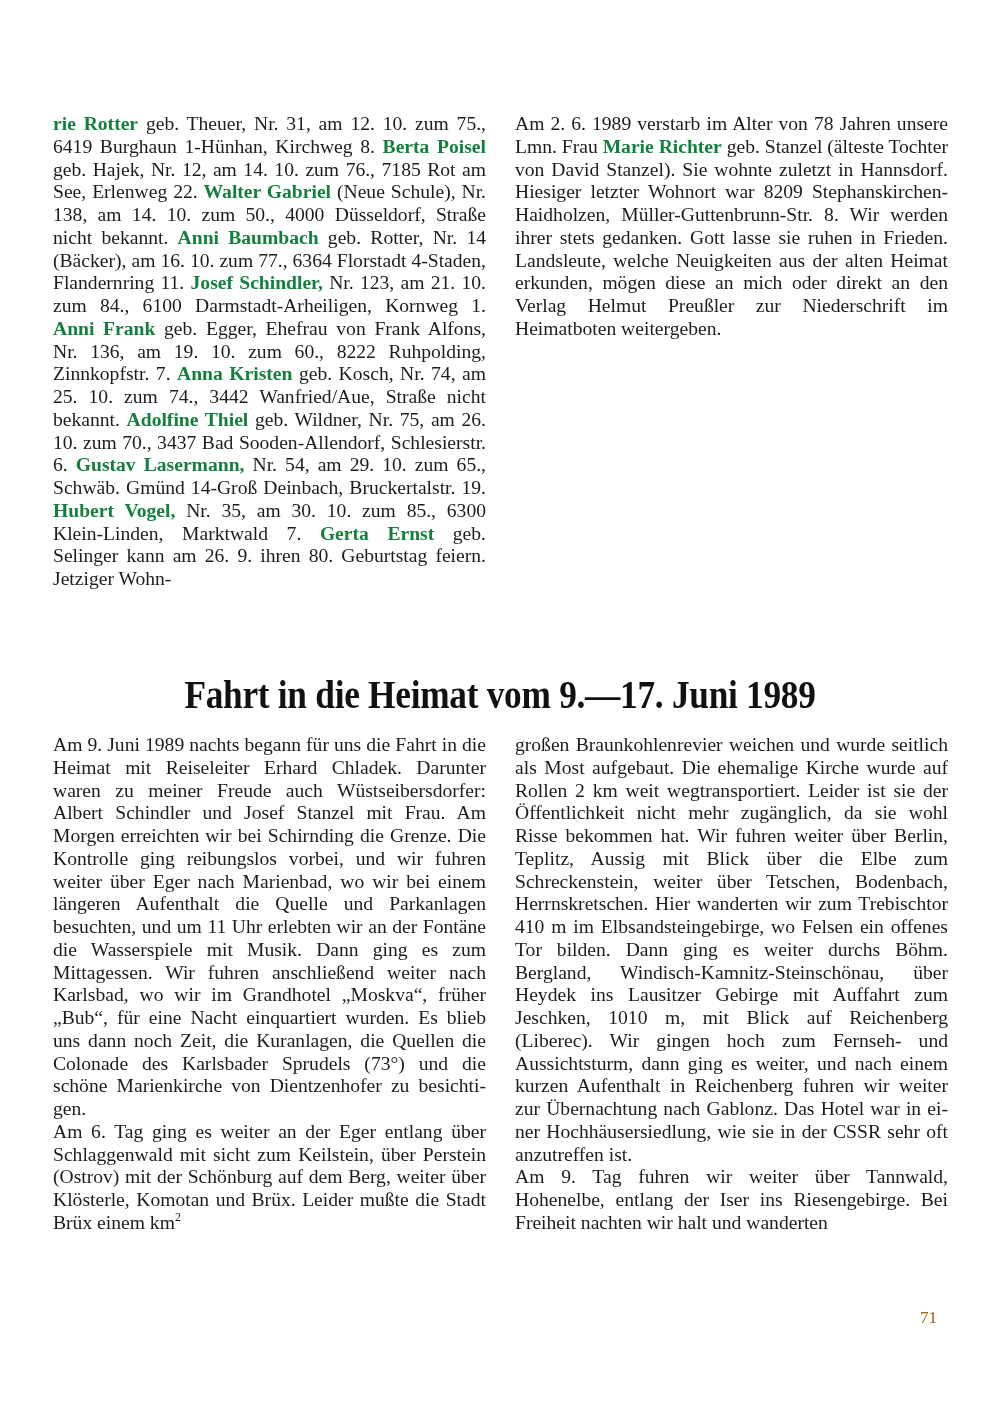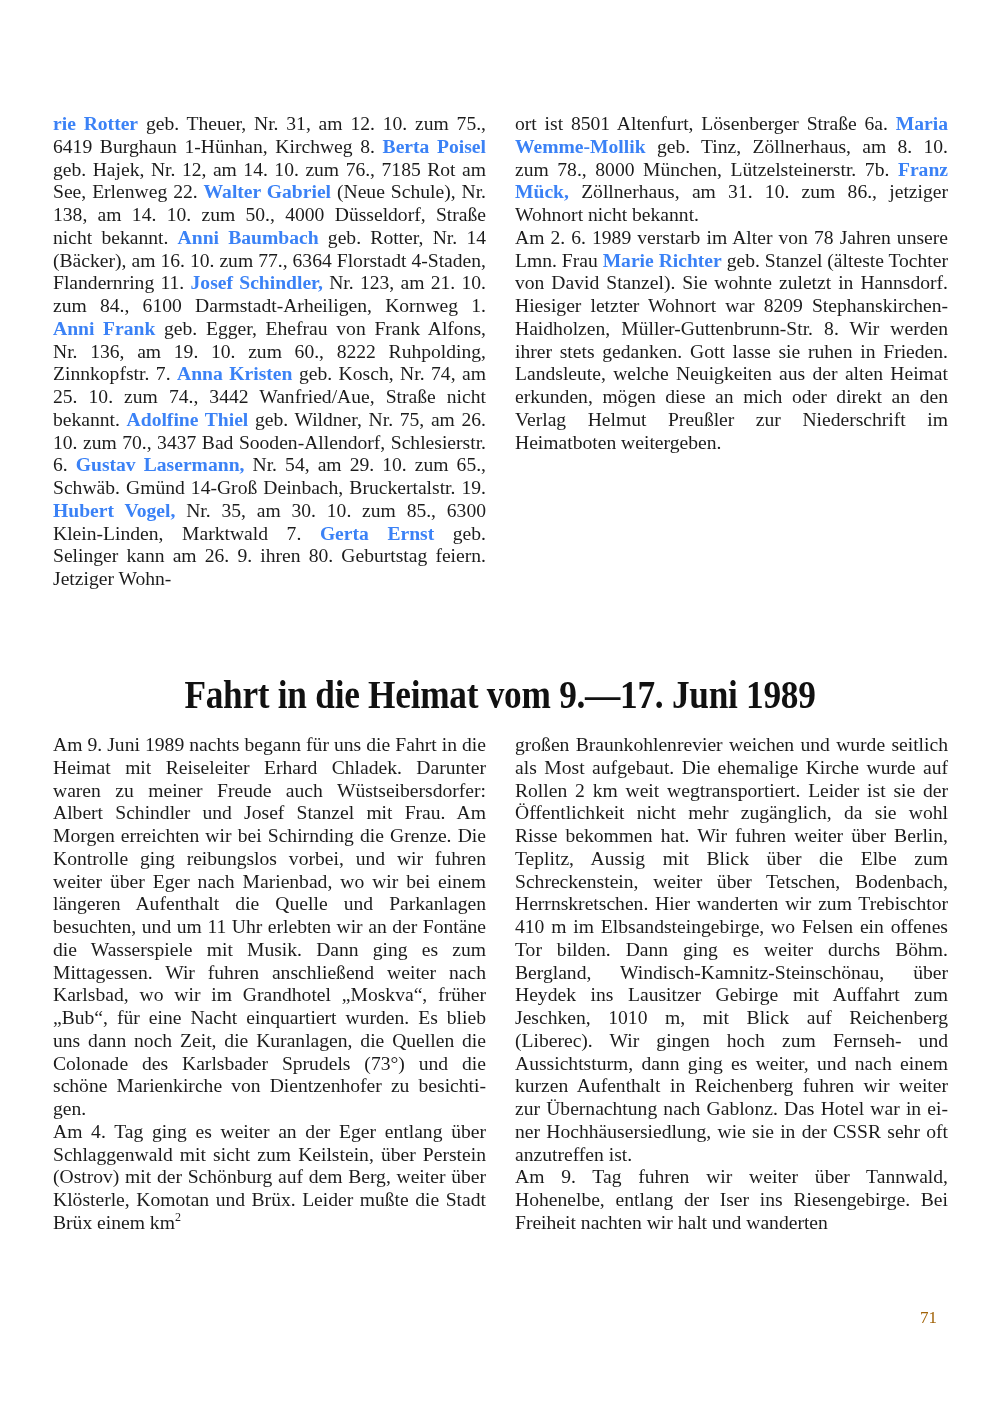--- a/index.html
+++ b/index.html
@@ -10,21 +10,21 @@
   }
   .col {
     position: absolute;
     width: 433px;
     font-size: 19.6px;
     line-height: 22.75px;
     text-align: justify;
     hyphens: manual;
   }
   .col p { margin: 0; }
-  .col b { font-weight: bold; color: #3b82f6; }
+  .col b { font-weight: bold; color: #15803d; }
   #col-top-left { left: 53px; top: 113px; }
   #col-top-right { left: 515px; top: 113px; }
   #col-bot-left { left: 53px; top: 734px; }
   #col-bot-right { left: 515px; top: 734px; }
   .heading-sub { font-weight: bold; margin-top: 22px !important; }
   #article-title {
     position: absolute; left: 0; width: 1000px; top: 668px;
     text-align: center;
     font-family: "Liberation Serif", "DejaVu Serif", serif;
     font-weight: bold;
@@ -43,29 +43,28 @@
   sup { font-size: 12px; line-height: 0; }
 </style>
 </head>
 <body>
 
 <div id="col-top-left" class="col">
   <p id="tl-p"><b>rie Rotter</b> geb. Theuer, Nr. 31, am 12. 10. zum 75., 6419 Burghaun 1-Hünhan, Kirchweg 8. <b>Berta Poisel</b> geb. Hajek, Nr. 12, am 14. 10. zum 76., 7185 Rot am See, Erlenweg 22. <b>Walter Ga­briel</b> (Neue Schule), Nr. 138, am 14. 10. zum 50., 4000 Düsseldorf, Straße nicht bekannt. <b>Anni Baumbach</b> geb. Rotter, Nr. 14 (Bäcker), am 16. 10. zum 77., 6364 Florstadt 4-Staden, Flandernring 11. <b>Josef Schindler,</b> Nr. 123, am 21. 10. zum 84., 6100 Darmstadt-Arheiligen, Kornweg 1. <b>Anni Frank</b> geb. Egger, Ehefrau von Frank Alfons, Nr. 136, am 19. 10. zum 60., 8222 Ruhpolding, Zinnkopfstr. 7. <b>Anna Kri­sten</b> geb. Kosch, Nr. 74, am 25. 10. zum 74., 3442 Wanfried/Aue, Straße nicht bekannt. <b>Adolfine Thiel</b> geb. Wildner, Nr. 75, am 26. 10. zum 70., 3437 Bad Sooden-Allendorf, Schle­sierstr. 6. <b>Gustav Lasermann,</b> Nr. 54, am 29. 10. zum 65., Schwäb. Gmünd 14-Groß Dein­bach, Bruckertalstr. 19. <b>Hubert Vogel,</b> Nr. 35, am 30. 10. zum 85., 6300 Klein-Linden, Markt­wald 7. <b>Gerta Ernst</b> geb. Selinger kann am 26. 9. ihren 80. Geburtstag feiern. Jetziger Wohn-</p>
 </div>
 
 <div id="col-top-right" class="col">
-  <p id="tr-p">ort ist 8501 Altenfurt, Lösenberger Straße 6a. <b>Maria Wemme-Mollik</b> geb. Tinz, Zöllnerhaus, am 8. 10. zum 78., 8000 München, Lützelstei­nerstr. 7b. <b>Franz Mück,</b> Zöllnerhaus, am 31. 10. zum 86., jetziger Wohnort nicht bekannt.</p>
   <p id="obit-p">Am 2. 6. 1989 verstarb im Alter von 78 Jahren unsere Lmn. Frau <b>Marie Richter</b> geb. Stanzel (älteste Tochter von David Stanzel). Sie wohnte zuletzt in Hannsdorf. Hiesiger letzter Wohnort war 8209 Stephanskirchen-Haidholzen, Müller-Guttenbrunn-Str. 8. Wir werden ihrer stets gedanken. Gott lasse sie ruhen in Frieden. Landsleute, welche Neuigkeiten aus der alten Heimat erkunden, mögen diese an mich oder direkt an den Verlag Helmut Preußler zur Nie­derschrift im Heimatboten weitergeben.</p>
 </div>
 
 <h1 id="article-title">Fahrt in die Heimat vom 9.—17. Juni 1989</h1>
 
 <div id="col-bot-left" class="col">
   <p>Am 9. Juni 1989 nachts begann für uns die Fahrt in die Heimat mit Reiseleiter Erhard Chladek. Darunter waren zu meiner Freude auch Wüstseibersdorfer: Albert Schindler und Josef Stanzel mit Frau. Am Morgen erreichten wir bei Schirnding die Grenze. Die Kontrolle ging reibungslos vorbei, und wir fuhren weiter über Eger nach Marienbad, wo wir bei einem längeren Aufenthalt die Quelle und Parkanla­gen besuchten, und um 11 Uhr erlebten wir an der Fontäne die Wasserspiele mit Musik. Dann ging es zum Mittagessen. Wir fuhren anschlie­ßend weiter nach Karlsbad, wo wir im Grand­hotel „Moskva“, früher „Bub“, für eine Nacht einquartiert wurden. Es blieb uns dann noch Zeit, die Kuranlagen, die Quellen die Colonade des Karlsbader Sprudels (73°) und die schöne Marienkirche von Dientzenhofer zu besichti­gen.</p>
-  <p><span>Am 4. Tag ging es weiter an der Eger entlang über Schlaggenwald mit sicht zum Keilstein, über Perstein (Ostrov) mit der Schönburg auf dem Berg, weiter über Klösterle, Komotan und Brüx. Leider mußte die Stadt Brüx einem km</span><sup>2</sup></p>
+  <p><span>Am 6. Tag ging es weiter an der Eger entlang über Schlaggenwald mit sicht zum Keilstein, über Perstein (Ostrov) mit der Schönburg auf dem Berg, weiter über Klösterle, Komotan und Brüx. Leider mußte die Stadt Brüx einem km</span><sup>2</sup></p>
 </div>
 
 <div id="col-bot-right" class="col">
   <p>großen Braunkohlenrevier weichen und wurde seitlich als Most aufgebaut. Die ehemalige Kir­che wurde auf Rollen 2 km weit wegtranspor­tiert. Leider ist sie der Öffentlichkeit nicht mehr zugänglich, da sie wohl Risse bekommen hat. Wir fuhren weiter über Berlin, Teplitz, Aussig mit Blick über die Elbe zum Schrecken­stein, weiter über Tetschen, Bodenbach, Herrnskretschen. Hier wanderten wir zum Tre­bischtor 410 m im Elbsandsteingebirge, wo Fel­sen ein offenes Tor bilden. Dann ging es weiter durchs Böhm. Bergland, Windisch-Kamnitz-Steinschönau, über Heydek ins Lausitzer Ge­birge mit Auffahrt zum Jeschken, 1010 m, mit Blick auf Reichenberg (Liberec). Wir gingen hoch zum Fernseh- und Aussichtsturm, dann ging es weiter, und nach einem kurzen Aufent­halt in Reichenberg fuhren wir weiter zur Über­nachtung nach Gablonz. Das Hotel war in ei­ner Hochhäusersiedlung, wie sie in der CSSR sehr oft anzutreffen ist.</p>
   <p>Am 9. Tag fuhren wir weiter über Tannwald, Hohenelbe, entlang der Iser ins Riesengebirge. Bei Freiheit nachten wir halt und wanderten</p>
 </div>
 
 <div id="page-number">71</div>
 
 </body></html>

